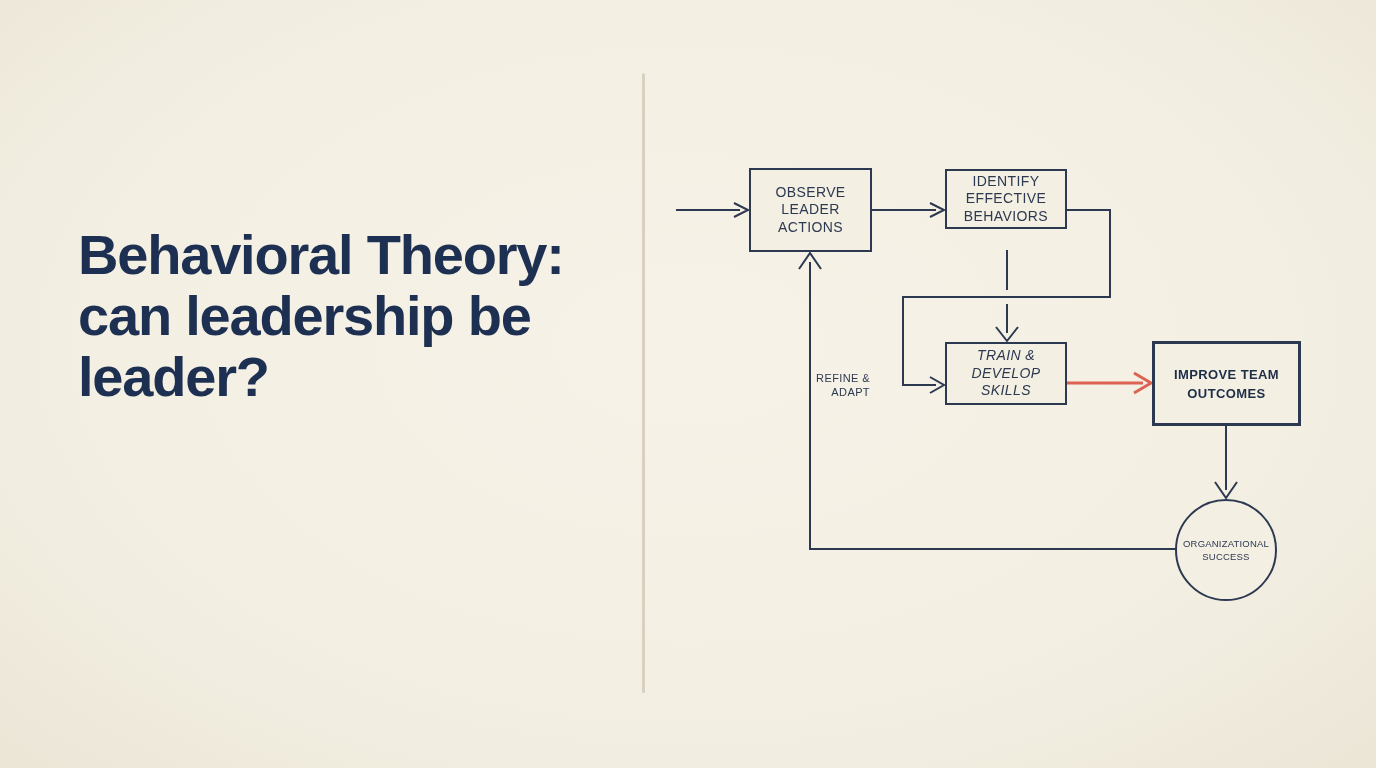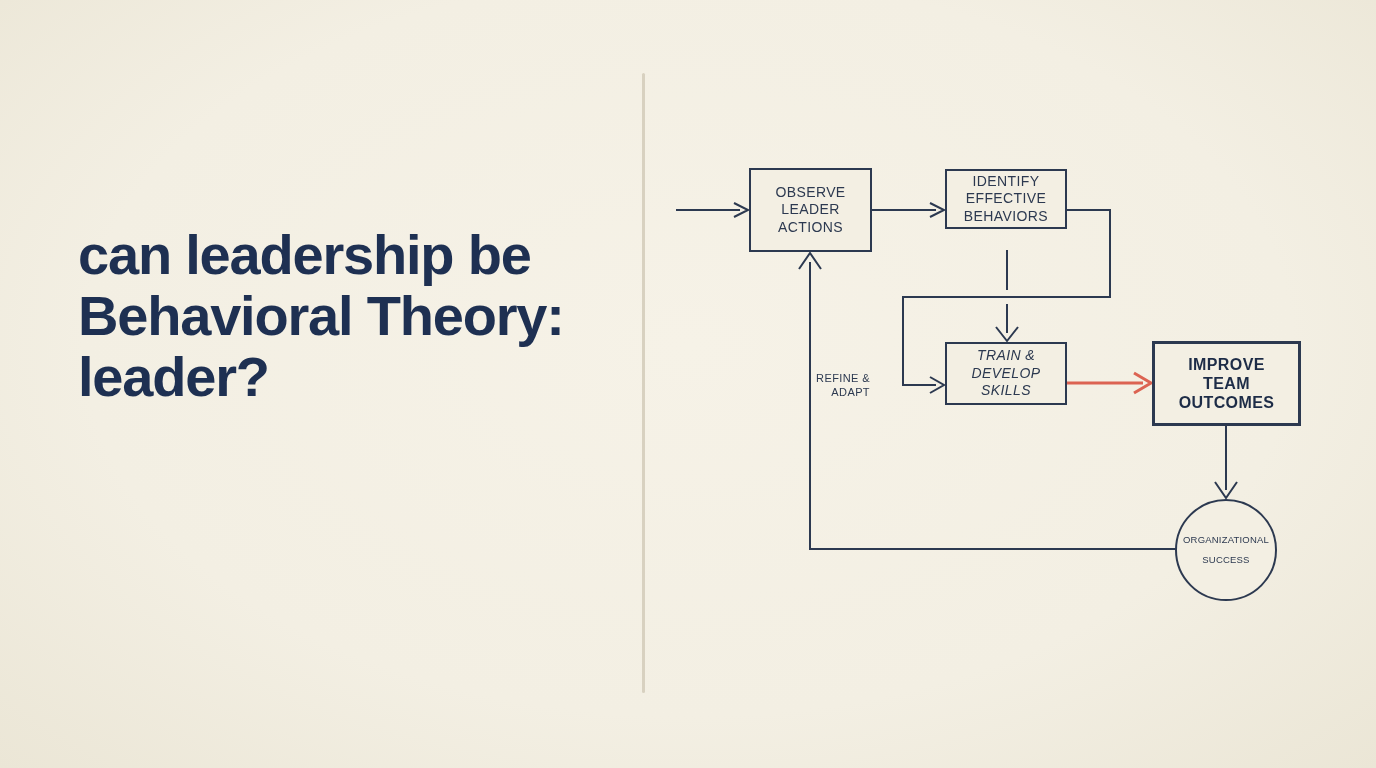--- a/index.html
+++ b/index.html
@@ -48,42 +48,42 @@
     text-align:center;color:var(--ink);background:var(--background);
     border:2px solid var(--ink);
     font-size:14px;line-height:17.5px;letter-spacing:0.4px;
   }
   .node span{display:block;}
   .node-observe {left:749px;top:168px;width:123px;height:84px;padding:0 12px;}
   .node-identify{left:945px;top:169px;width:122px;height:60px;padding:0 11px;}
   .node-train   {left:945px;top:342px;width:122px;height:63px;padding:12px 12px;font-style:italic;}
   .node-improve {
     left:1152px;top:341px;width:149px;height:85px;padding:0 14px;
-    border-width:3px;font-weight:bold;font-size:16px;line-height:19px;
+    border-width:3px;font-weight:bold;font-size:13px;line-height:19px;
     color:#1d2c47;
   }
   .node-success{
     left:1175px;top:499px;width:102px;height:102px;border-radius:50%;
-    font-size:9.5px;line-height:20px;letter-spacing:0.2px;padding:0 4px;
+    font-size:9.5px;line-height:13px;letter-spacing:0.2px;padding:0 4px;
   }
   .edge-label{
     position:absolute;left:814px;top:371px;width:56px;
     text-align:right;font-size:11px;line-height:14px;letter-spacing:0.4px;
     color:var(--ink);
   }
 </style>
 </head>
 <body>
 
 <div class="stage">
 
   <section class="intro">
     <h1 class="title">
+      <div>Behavioral Theory:</div>
       <div>can leadership be</div>
-      <div>Behavioral Theory:</div>
       <div>leader?</div>
     </h1>
   </section>
 
   <div class="divider"></div>
 
   <svg class="wires" viewBox="0 0 1376 768" xmlns="http://www.w3.org/2000/svg">
 
     <path d="M 676 210 H 740"></path>
     <path d="M 734 203 L 748 210 L 734 217"></path>

